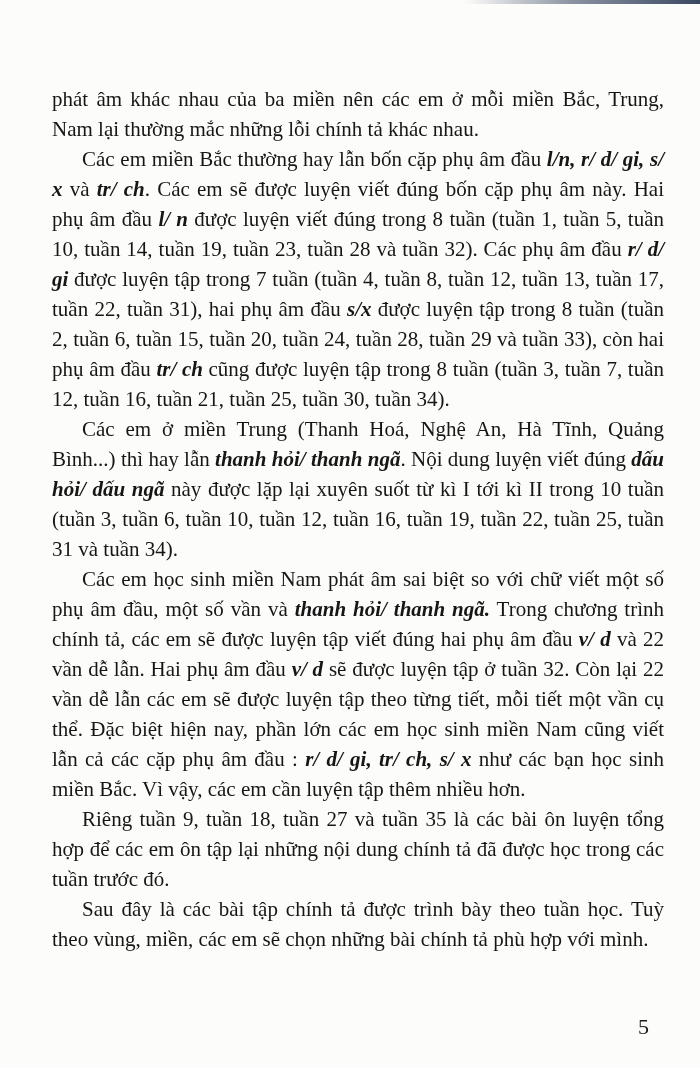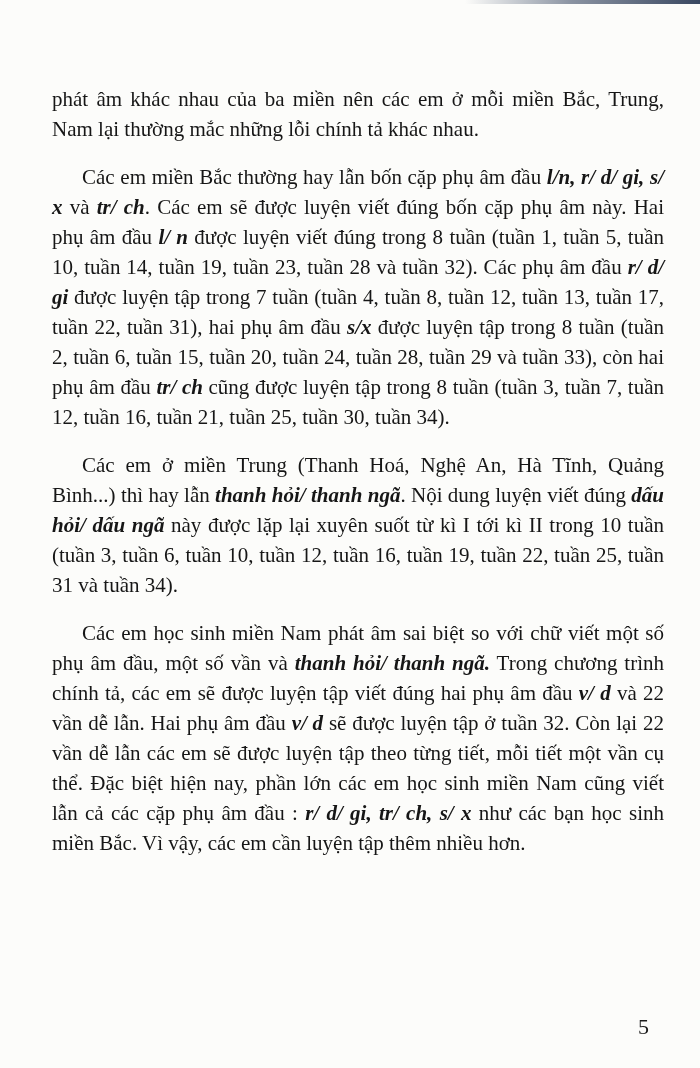--- a/index.html
+++ b/index.html
@@ -37,21 +37,21 @@
     font-family: "Liberation Serif", serif;
     font-size: 21px;
     line-height: 30px;
     color: #161616;
     text-align: justify;
   }
   p.para {
     margin: 0;
   }
   p.para + p.para {
-    margin-top: 18px;
+    margin-top: 0;
   }
   p.para.indent {
     text-indent: 30px;
   }
   .bi {
     font-weight: bold;
     font-style: italic;
   }
   .watermark {
     position: absolute;
@@ -102,17 +102,19 @@
 <body>
 
 <div class="page">
   <div class="scan-edge"></div>
 
   <div class="text-block">
       <p class="para"><span>phát âm khác nhau của ba miền nên các em ở mỗi miền Bắc, Trung, Nam lại thường mắc những lỗi chính tả khác nhau.</span></p>
       <p class="para indent"><span>Các em miền Bắc thường hay lẫn bốn cặp phụ âm đầu </span><span class="bi">l/n, r/ d/ gi, s/ x</span><span> và </span><span class="bi">tr/ ch</span><span>. Các em sẽ được luyện viết đúng bốn cặp phụ âm này. Hai phụ âm đầu </span><span class="bi">l/ n</span><span> được luyện viết đúng trong 8 tuần (tuần 1, tuần 5, tuần 10, tuần 14, tuần 19, tuần 23, tuần 28 và tuần 32). Các phụ âm đầu </span><span class="bi">r/ d/ gi</span><span> được luyện tập trong 7 tuần (tuần 4, tuần 8, tuần 12, tuần 13, tuần 17, tuần 22, tuần 31), hai phụ âm đầu </span><span class="bi">s/x</span><span> được luyện tập trong 8 tuần (tuần 2, tuần 6, tuần 15, tuần 20, tuần 24, tuần 28, tuần 29 và tuần 33), còn hai phụ âm đầu </span><span class="bi">tr/ ch</span><span> cũng được luyện tập trong 8 tuần (tuần 3, tuần 7, tuần 12, tuần 16, tuần 21, tuần 25, tuần 30, tuần 34).</span></p>
       <p class="para indent"><span>Các em ở miền Trung (Thanh Hoá, Nghệ An, Hà Tĩnh, Quảng Bình...) thì hay lẫn </span><span class="bi">thanh hỏi/ thanh ngã</span><span>. Nội dung luyện viết đúng </span><span class="bi">dấu hỏi/ dấu ngã</span><span> này được lặp lại xuyên suốt từ kì I tới kì II trong 10 tuần (tuần 3, tuần 6, tuần 10, tuần 12, tuần 16, tuần 19, tuần 22, tuần 25, tuần 31 và tuần 34).</span></p>
       <p class="para indent"><span>Các em học sinh miền Nam phát âm sai biệt so với chữ viết một số phụ âm đầu, một số vần và </span><span class="bi">thanh hỏi/ thanh ngã.</span><span> Trong chương trình chính tả, các em sẽ được luyện tập viết đúng hai phụ âm đầu </span><span class="bi">v/ d</span><span> và 22 vần dễ lẫn. Hai phụ âm đầu </span><span class="bi">v/ d</span><span> sẽ được luyện tập ở tuần 32. Còn lại 22 vần dễ lẫn các em sẽ được luyện tập theo từng tiết, mỗi tiết một vần cụ thể. Đặc biệt hiện nay, phần lớn các em học sinh miền Nam cũng viết lẫn cả các cặp phụ âm đầu : </span><span class="bi">r/ d/ gi, tr/ ch, s/ x</span><span> như các bạn học sinh miền Bắc. Vì vậy, các em cần luyện tập thêm nhiều hơn.</span></p>
+      <p class="para indent"><span>Riêng tuần 9, tuần 18, tuần 27 và tuần 35 là các bài ôn luyện tổng hợp để các em ôn tập lại những nội dung chính tả đã được học trong các tuần trước đó.</span></p>
+      <p class="para indent"><span>Sau đây là các bài tập chính tả được trình bày theo tuần học. Tuỳ theo vùng, miền, các em sẽ chọn những bài chính tả phù hợp với mình.</span></p>
     </div>
 
 
   <div class="page-number">5</div>
 </div>
 
 </body></html>

